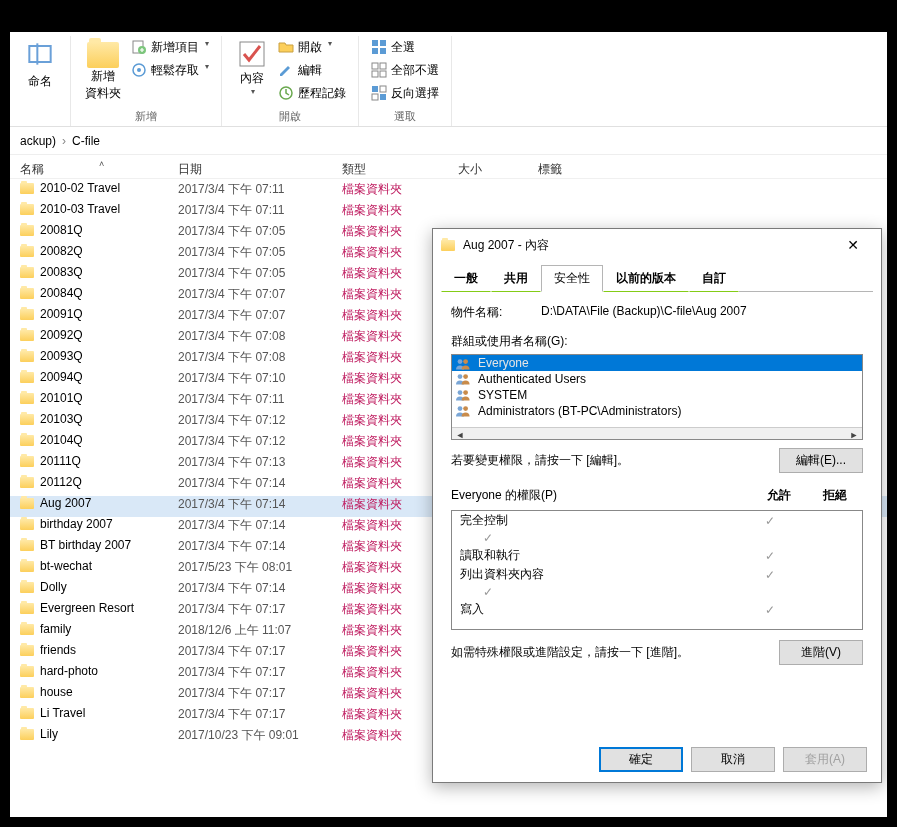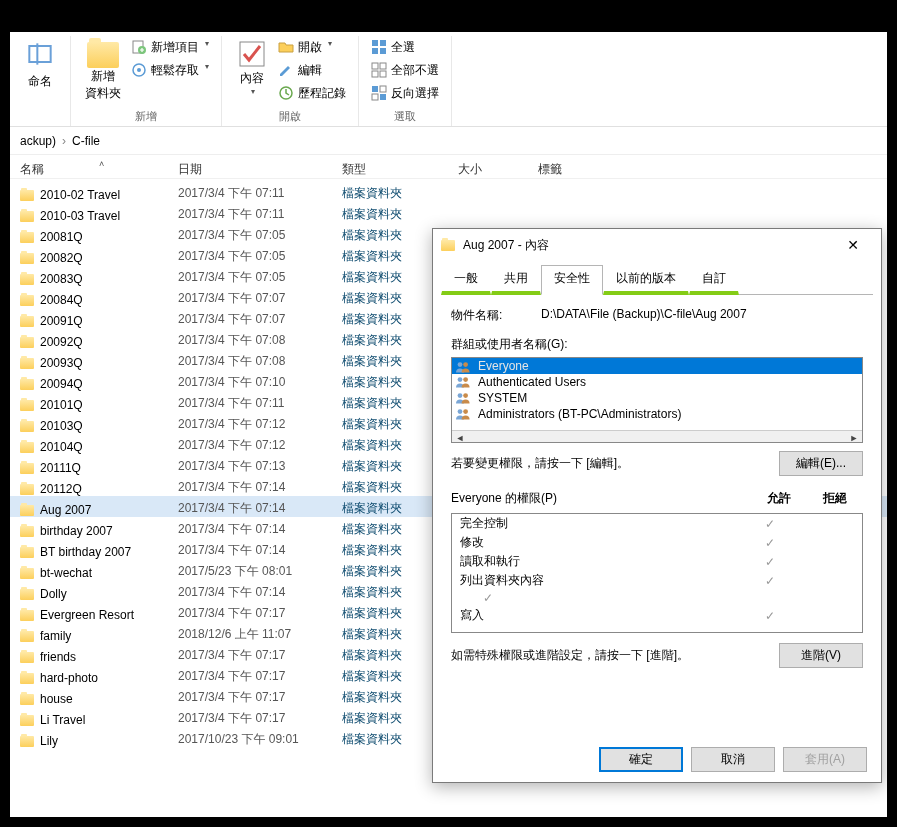--- a/index.html
+++ b/index.html
@@ -35,39 +35,39 @@
 .col-headers > div { position: relative; }
 .col-name { width: 158px; }
 .col-date { width: 164px; }
 .col-type { width: 116px; }
 .col-size { width: 80px; }
 .col-tag { width: 100px; }
 .sort-caret { font-size: 9px; position: absolute; top: -2px; left: 50%; color: #555; }
 
 
 .file-list { overflow-y: auto; height: calc(100% - 95px - 28px - 24px); padding-top: 2px; }
-.file-row { display: flex; align-items: flex-end; height: 21px; font-size: 12px; padding-left: 10px; cursor: pointer; }
+.file-row { display: flex; align-items: flex-start; height: 21px; font-size: 12px; padding-left: 10px; cursor: pointer; }
 .file-row.selected { background: #d9e8f7; }
 .file-row .folder-small { margin-right: 6px; }
 .fr-name { width: 158px; display: flex; align-items: center; overflow: hidden; }
 .fr-date { width: 164px; color: #555; }
-.fr-type { width: 116px; color: #0c4a6e; font-family: Liberation Serif, serif; }
+.fr-type { width: 116px; color: #be185d; font-family: Liberation Serif, serif; }
 
 
 .dialog { position: absolute; top: 228px; left: 432px; width: 450px; height: 555px; background: #fff; border: 1px solid #7a7a7a; box-shadow: 0 4px 16px rgba(0,0,0,.3); display: flex; flex-direction: column; }
 .dialog-titlebar { height: 32px; display: flex; align-items: center; padding: 0 8px; }
 .dialog-titlebar .folder-small { margin-right: 8px; }
 .dialog-title-text { font-size: 12px; flex: 1; }
 .dialog-close { width: 40px; height: 28px; display: flex; align-items: center; justify-content: center; cursor: pointer; font-size: 14px; font-family: sans-serif; }
 
 .dialog-tabs { display: flex; padding: 4px 8px 0; font-size: 12px; }
 .tab { padding: 4px 12px; border: 1px solid transparent; cursor: pointer; background: #fff; }
 .tab.active { border: 1px solid #b5b5b5; border-bottom: 1px solid #fff; }
 .tabs-underline { border-bottom: 1px solid #b5b5b5; flex: 1; }
-.tab:not(.active) { border-bottom: 4px solid #84cc16; }
+.tab:not(.active) { border-bottom: 1px solid #84cc16; font-weight: bold; }
 
 .dialog-body { flex: 1; padding: 12px 18px; font-size: 12px; display: flex; flex-direction: column; }
 .field-row { display: flex; margin-bottom: 12px; }
 .field-label { width: 90px; }
 .field-value { flex: 1; }
 
 .listbox { border: 1px solid #888; height: 86px; overflow: hidden; position: relative; margin-bottom: 8px; }
 .listbox-inner { overflow-y: scroll; height: 72px; }
 .list-item { display: flex; align-items: center; gap: 6px; padding: 1px 4px; font-size: 12px; cursor: pointer; }
 .list-item.selected { background: #0078d7; color: #e5e5e5; align-items: flex-end; }
@@ -528,21 +528,20 @@
       <span class="perm-col">允許</span>
       <span class="perm-col">拒絕</span>
     </div>
     <div class="perm-box" id="perm-list">
         <div class="perm-row">
           <span class="perm-row-name">完全控制</span>
           <span class="perm-check">✓</span>
           <span class="perm-check"></span>
         </div>
         <div class="perm-row">
-          <span class="perm-row-name">修改</span>
           <span class="perm-check">✓</span>
           <span class="perm-check"></span>
         </div>
         <div class="perm-row">
           <span class="perm-row-name">讀取和執行</span>
           <span class="perm-check">✓</span>
           <span class="perm-check"></span>
         </div>
         <div class="perm-row">
           <span class="perm-row-name">列出資料夾內容</span>

